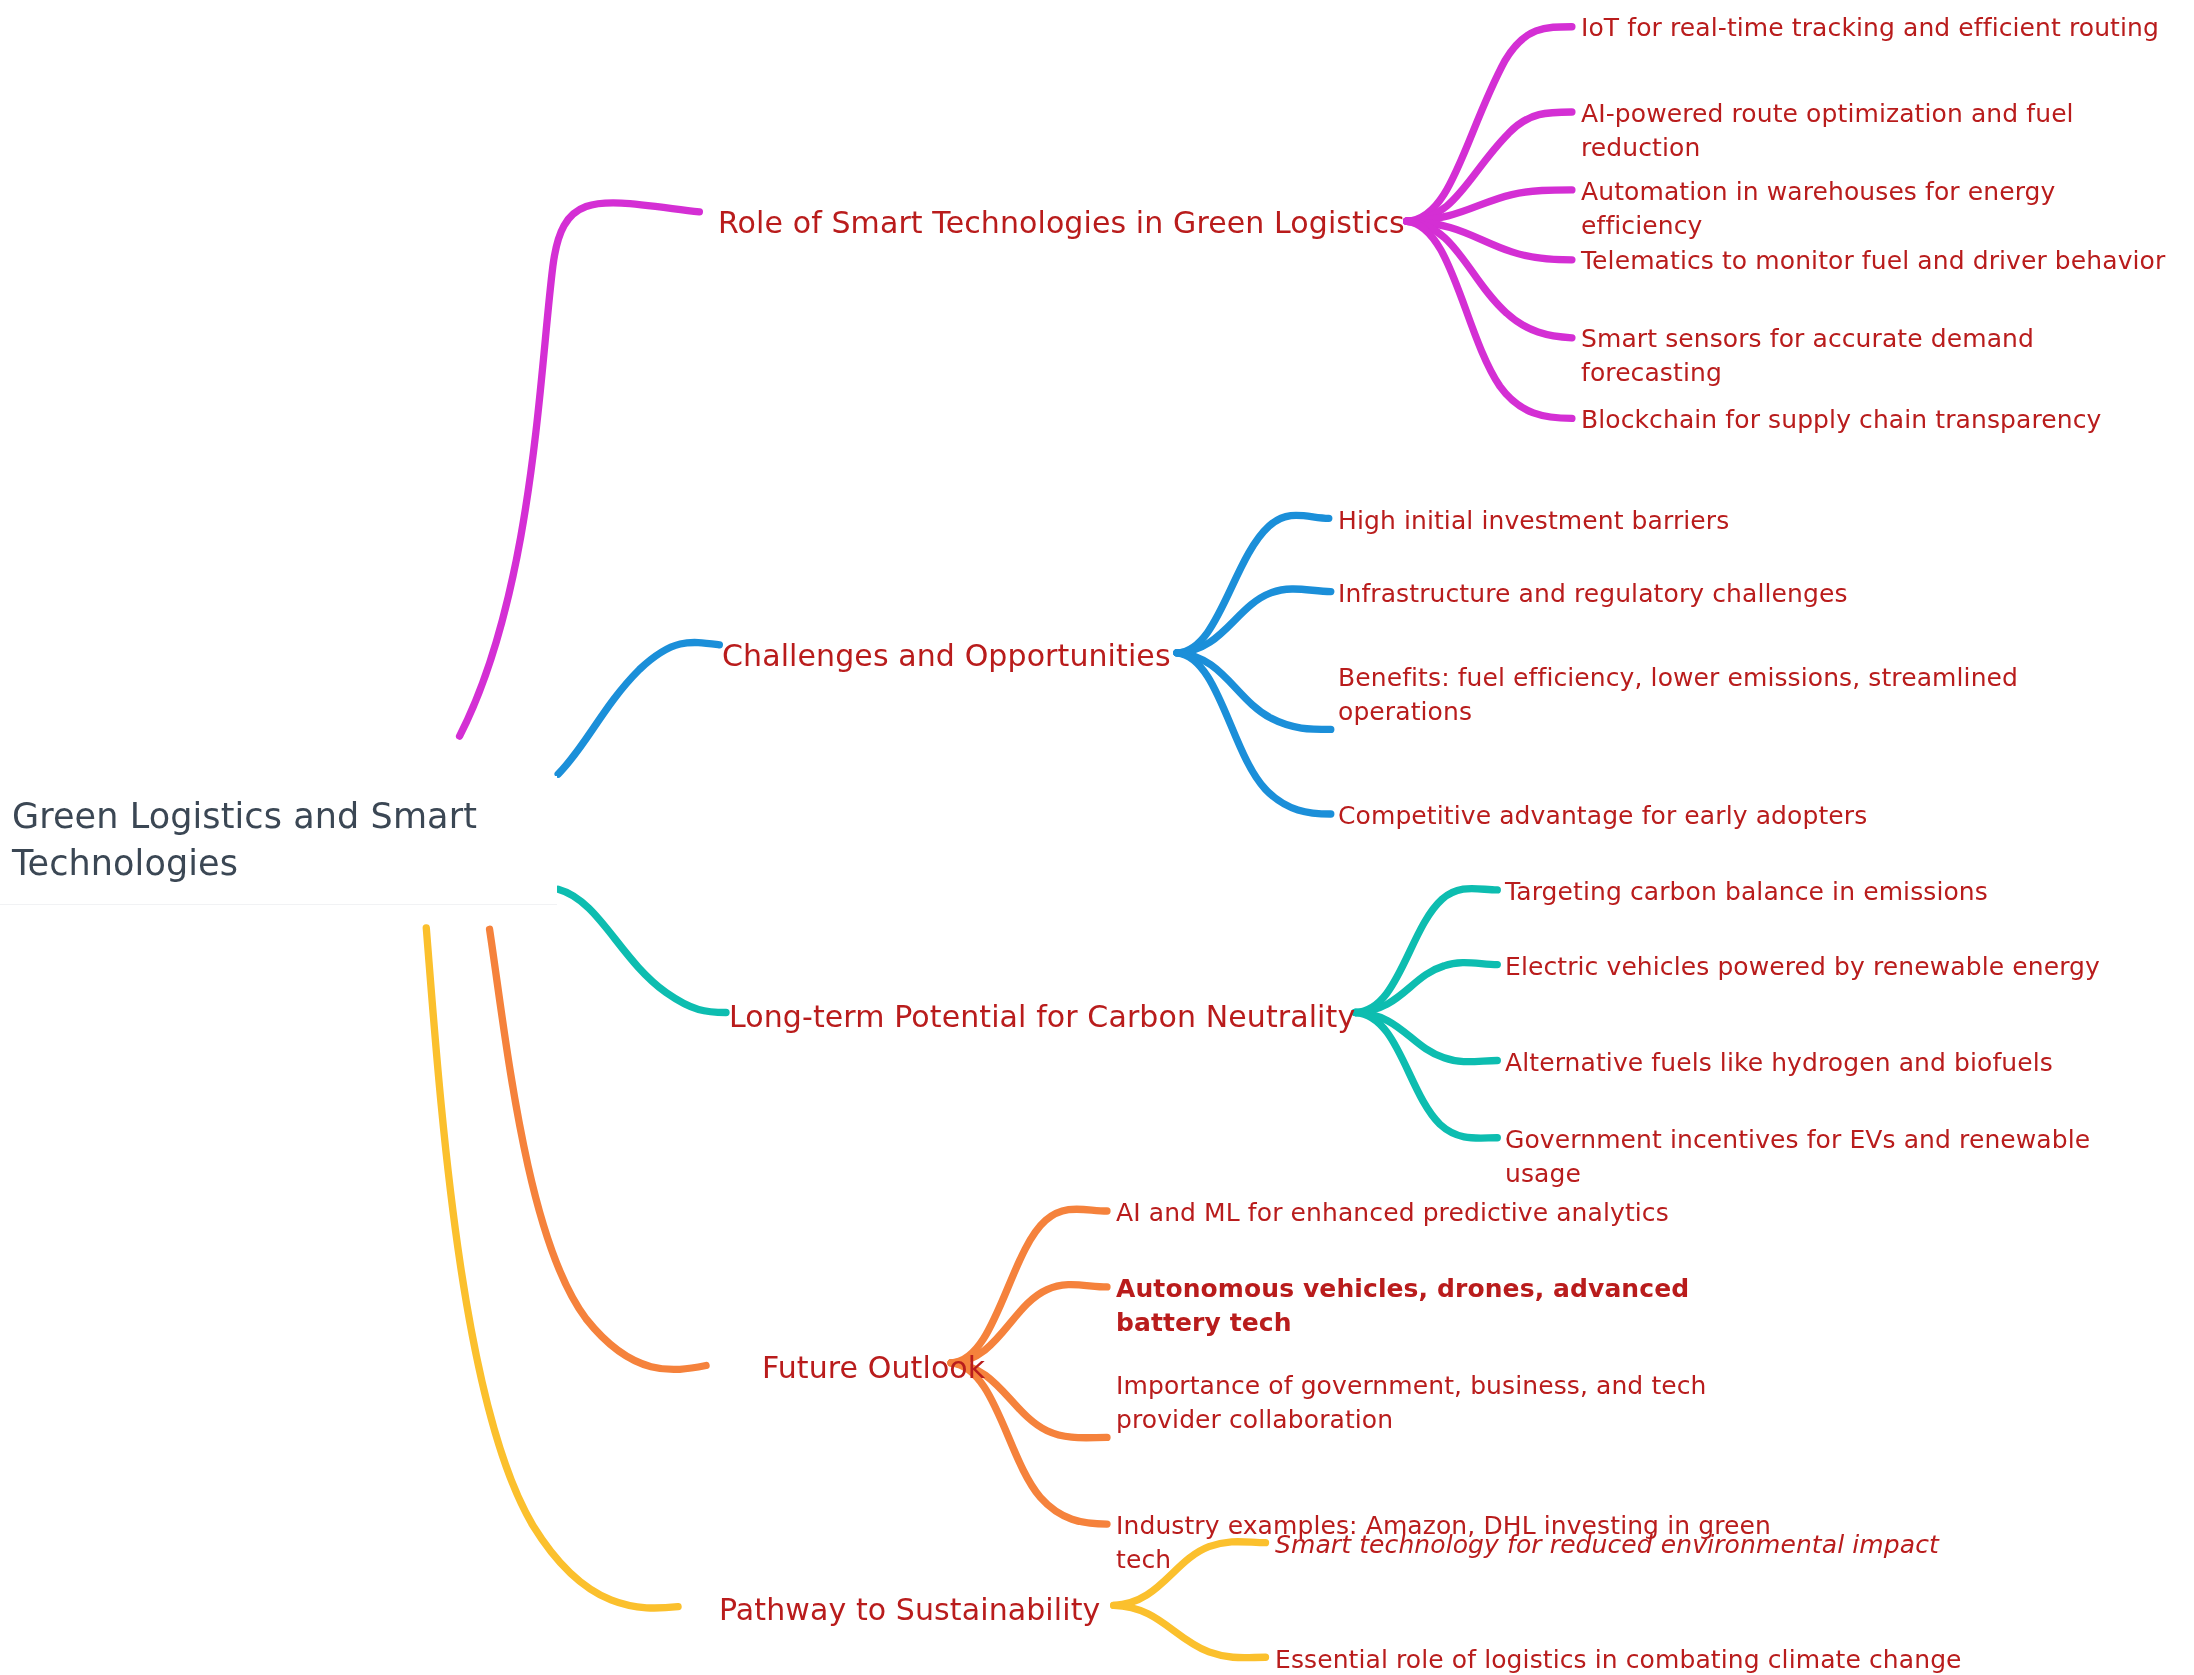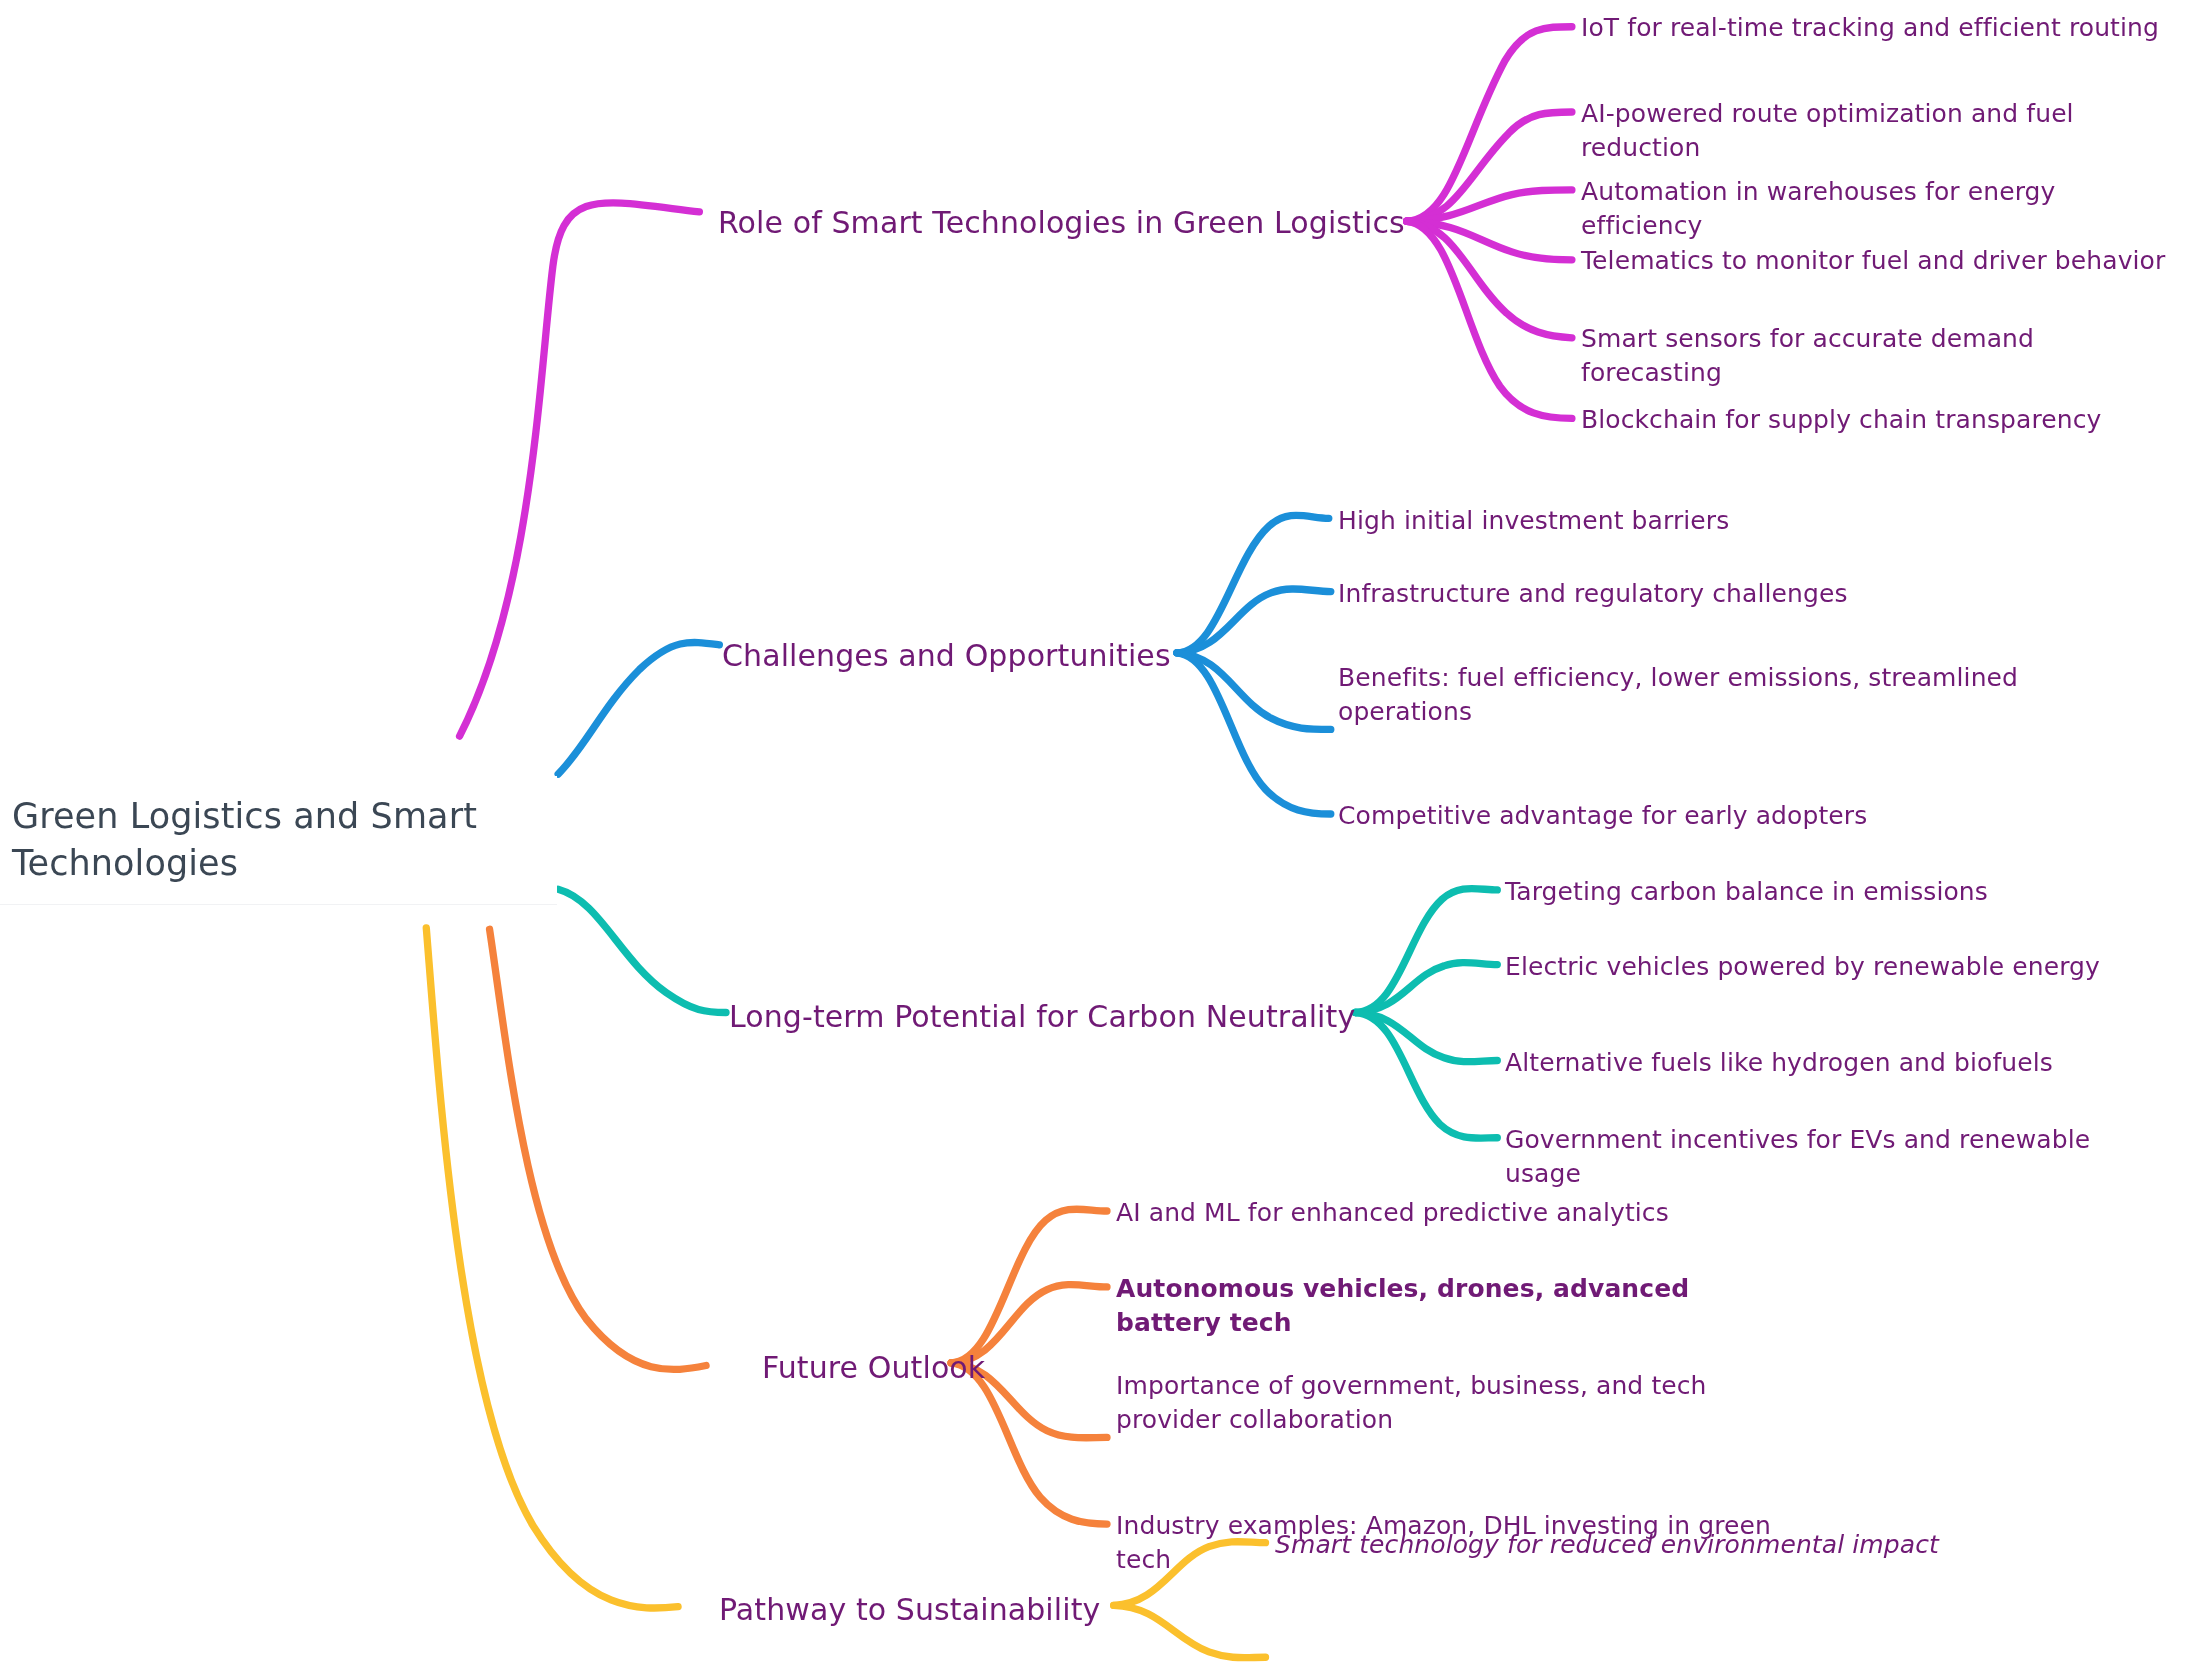--- a/index.html
+++ b/index.html
@@ -18,21 +18,21 @@
   #wires {
     position: absolute;
     left: 0;
     top: 0;
     width: 2194px;
     height: 1676px;
     pointer-events: none;
   }
   .node {
     position: absolute;
-    color: #701a75;
+    color: #b91c1c;
     line-height: 1.34;
     white-space: pre;
     letter-spacing: 0.1px;
   }
   .root-node {
     background: #ffffff;
     border-bottom: 1.3px solid #f1f2f4;
     font-size: 35px;
     color: #3b4754;
     padding: 17.3px 20px 17.3px 14.7px;
@@ -123,15 +123,16 @@
   <div class="node branch-node" style="left:714px; top:1348px;margin-left:48px;">Future Outlook</div>
 
   <div class="node leaf-node" style="left:1116px; top:1196px; width:573px;">AI and ML for enhanced predictive analytics</div>
   <div class="node leaf-node" style="left:1116px; top:1272px; width:639px;font-weight:bold;">Autonomous vehicles, drones, advanced battery tech</div>
   <div class="node leaf-node" style="left:1116px; top:1369px; width:693px;">Importance of government, business, and tech provider collaboration</div>
   <div class="node leaf-node" style="left:1116px; top:1509px; width:666px;">Industry examples: Amazon, DHL investing in green tech</div>
 
   <div class="node branch-node" style="left:719px; top:1590px;">Pathway to Sustainability</div>
 
   <div class="node leaf-node" style="left:1275px; top:1528px; width:666px;font-style:italic;">Smart technology for reduced environmental impact</div>
+  <div class="node leaf-node" style="left:1275px; top:1643px; width:699px;">Essential role of logistics in combating climate change</div>
 
 </div>
 
 
 </body></html>

